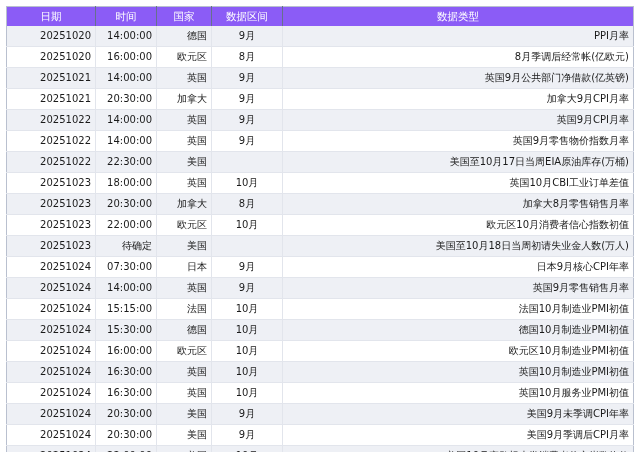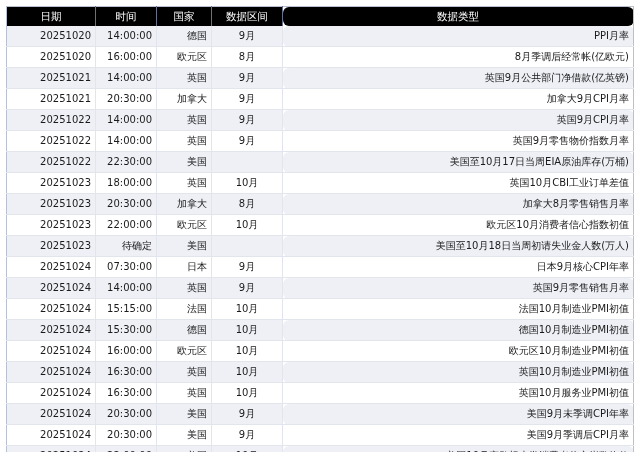--- a/index.html
+++ b/index.html
@@ -20,21 +20,21 @@
     padding: 6px 6px 6px 6px;
     background: #ffffff;
   }
   table.econ {
     border-collapse: collapse;
     width: 628px;
     table-layout: fixed;
     border: 1px solid #b9c0cf;
   }
   table.econ thead th {
-    background: #000000;
+    background: #8b5cf6;
     color: #ffffff;
     font-weight: normal;
     font-size: 10.5px;
     height: 19px;
     line-height: 19px;
     padding: 0;
     text-align: center;
     border-right: 1px solid #5a6party;
   }
   table.econ thead th {
@@ -63,21 +63,21 @@
   tbody tr.alt td {
     background: #eef0f5;
   }
   tbody tr.plain td {
     background: #ffffff;
   }
   .c-date { width: 88px; text-align: right; }
   .c-time { width: 60px; text-align: right; }
   .c-country { width: 54px; text-align: right; }
   .c-range { width: 70px; text-align: center; }
-  .c-type { text-align: right; padding-right: 14px; border-radius: 6px; }
+  .c-type { text-align: right; padding-right: 14px; }
 </style>
 </head>
 <body>
 
 <div id="wrap">
   <table class="econ">
     <thead>
       <tr>
         <th class="c-date">日期</th>
         <th class="c-time">时间</th>

